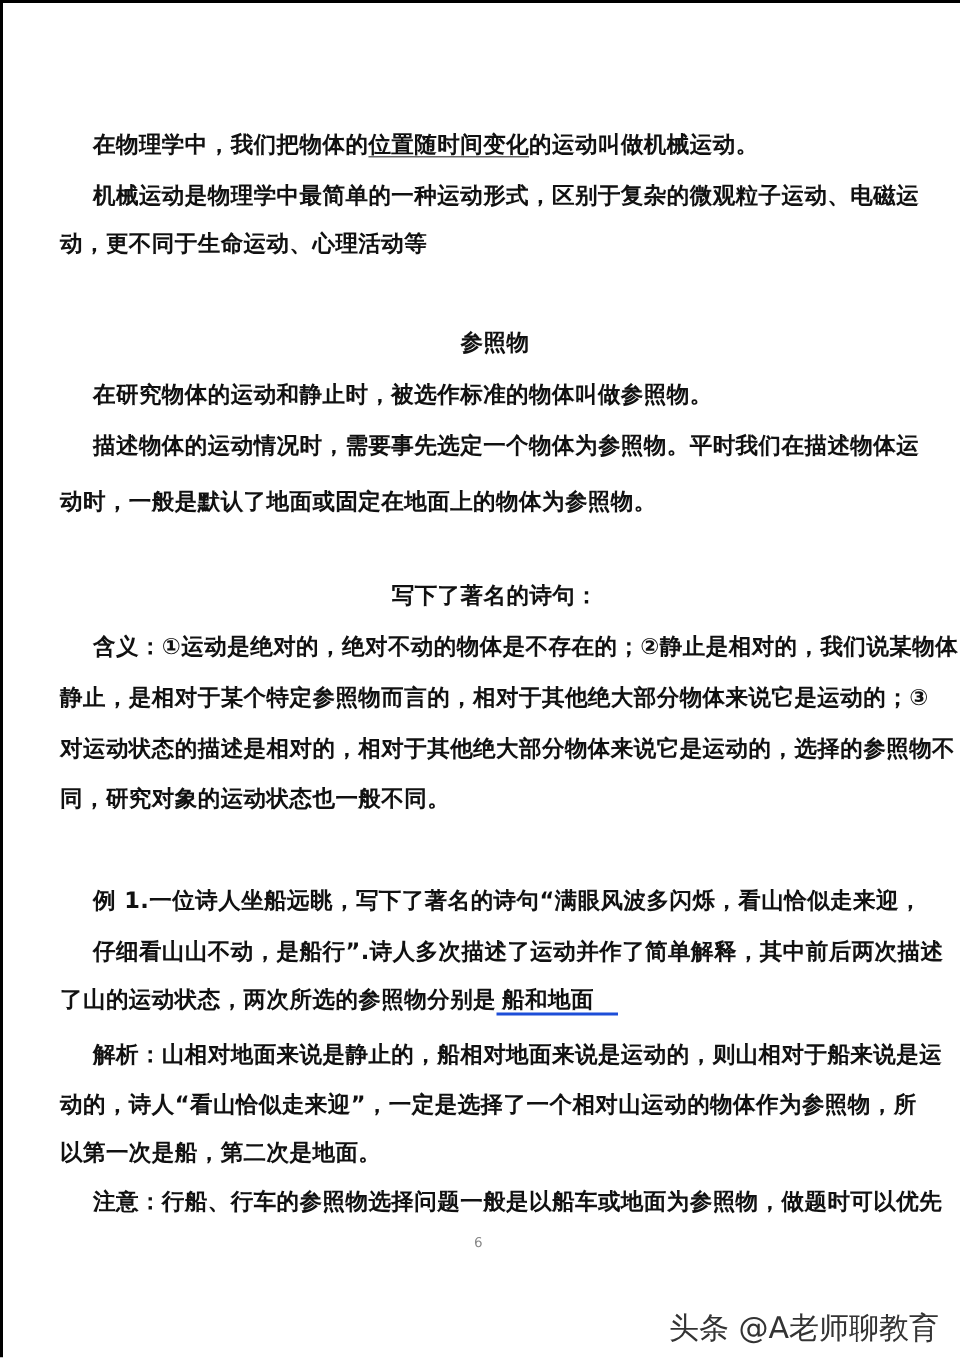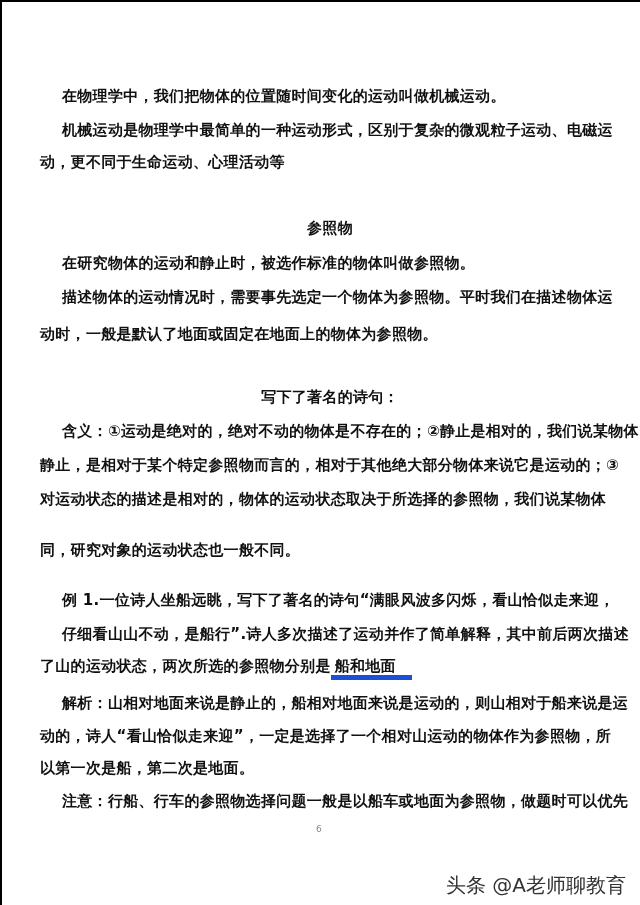--- a/index.html
+++ b/index.html
@@ -10,22 +10,22 @@
   .frame {
     position: absolute; left: 0; top: 0; width: 640px; height: 905px;
     border-top: 2px solid #000; border-left: 2px solid #000; box-sizing: border-box;
   }
   .line {
     position: absolute; left: 40px; width: 580px; font-size: 15px; line-height: 20px;
     white-space: nowrap; letter-spacing: 0.3px; font-weight: 600;
   }
   .indent { left: 62px; }
   .heading { font-weight: 600; font-size: 15px; text-align: center; }
-  .u { text-decoration-color: #666; text-underline-offset: 3px; }
-  .blank { display: inline-block; border-bottom: 5px solid #1d4ed8; padding: 0 16px 0 4px; line-height: 18px; }
+  .u { text-decoration: underline; text-decoration-color: #666; text-underline-offset: 3px; }
+  .blank { display: inline-block; border-bottom: 2px solid #1d4ed8; padding: 0 16px 0 4px; line-height: 18px; }
   .page-num { position: absolute; left: 316px; top: 824px; font-size: 9px; color: #888; }
   .watermark {
     position: absolute; right: 14px; top: 872px; font-size: 20px; color: #333; font-weight: 400;
     text-shadow: 0 0 1px #fff, 0 0 2px #fff;
   }
 </style>
 </head>
 <body>
 
 <div class="frame"></div>
@@ -37,22 +37,22 @@
 <div class="line" style="top:152px;">动，更不同于生命运动、心理活动等</div>
 
 <div class="line heading" style="top:218px;">参照物</div>
 <div class="line indent" style="top:253px;">在研究物体的运动和静止时，被选作标准的物体叫做参照物。</div>
 <div class="line indent" style="top:287px;">描述物体的运动情况时，需要事先选定一个物体为参照物。平时我们在描述物体运</div>
 <div class="line" style="top:324px;">动时，一般是默认了地面或固定在地面上的物体为参照物。</div>
 
 <div class="line heading" style="top:387px;">写下了著名的诗句：</div>
 <div class="line indent" style="top:421px;">含义：①运动是绝对的，绝对不动的物体是不存在的；②静止是相对的，我们说某物体</div>
 <div class="line" style="top:455px;">静止，是相对于某个特定参照物而言的，相对于其他绝大部分物体来说它是运动的；③</div>
-<div class="line" style="top:489px;">对运动状态的描述是相对的，物体的运动状态取决于所选择的参照物，我们说某物体</div>
-<div class="line" style="top:540px;">同，研究对象的运动状态也一般不同。</div>
+<div class="line" style="top:489px;">对运动状态的描述是相对的，相对于其他绝大部分物体来说它是运动的，选择的参照物不</div>
+<div class="line" style="top:522px;">同，研究对象的运动状态也一般不同。</div>
 
 <div class="line indent" style="top:590px;">例 1.一位诗人坐船远眺，写下了著名的诗句“满眼风波多闪烁，看山恰似走来迎，</div>
 <div class="line" style="top:624px;margin-left:22px;">仔细看山山不动，是船行”.诗人多次描述了运动并作了简单解释，其中前后两次描述</div>
 <div class="line" style="top:656px;">
   <span>了山的运动状态，两次所选的参照物分别是</span><span class="blank">船和地面</span>
 </div>
 
 <div class="line indent" style="top:693px;">解析：山相对地面来说是静止的，船相对地面来说是运动的，则山相对于船来说是运</div>
 <div class="line" style="top:726px;">动的，诗人“看山恰似走来迎”，一定是选择了一个相对山运动的物体作为参照物，所</div>
 <div class="line" style="top:758px;">以第一次是船，第二次是地面。</div>

